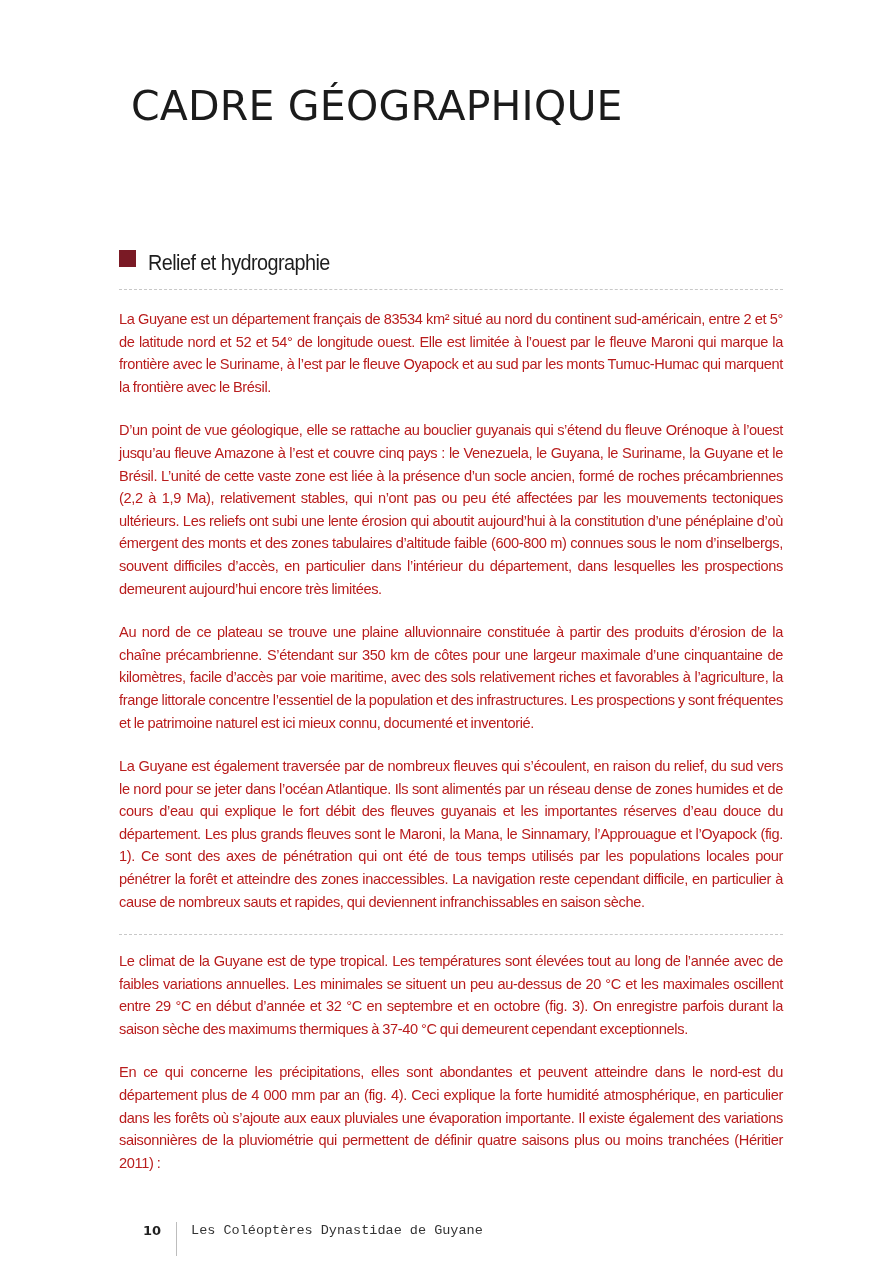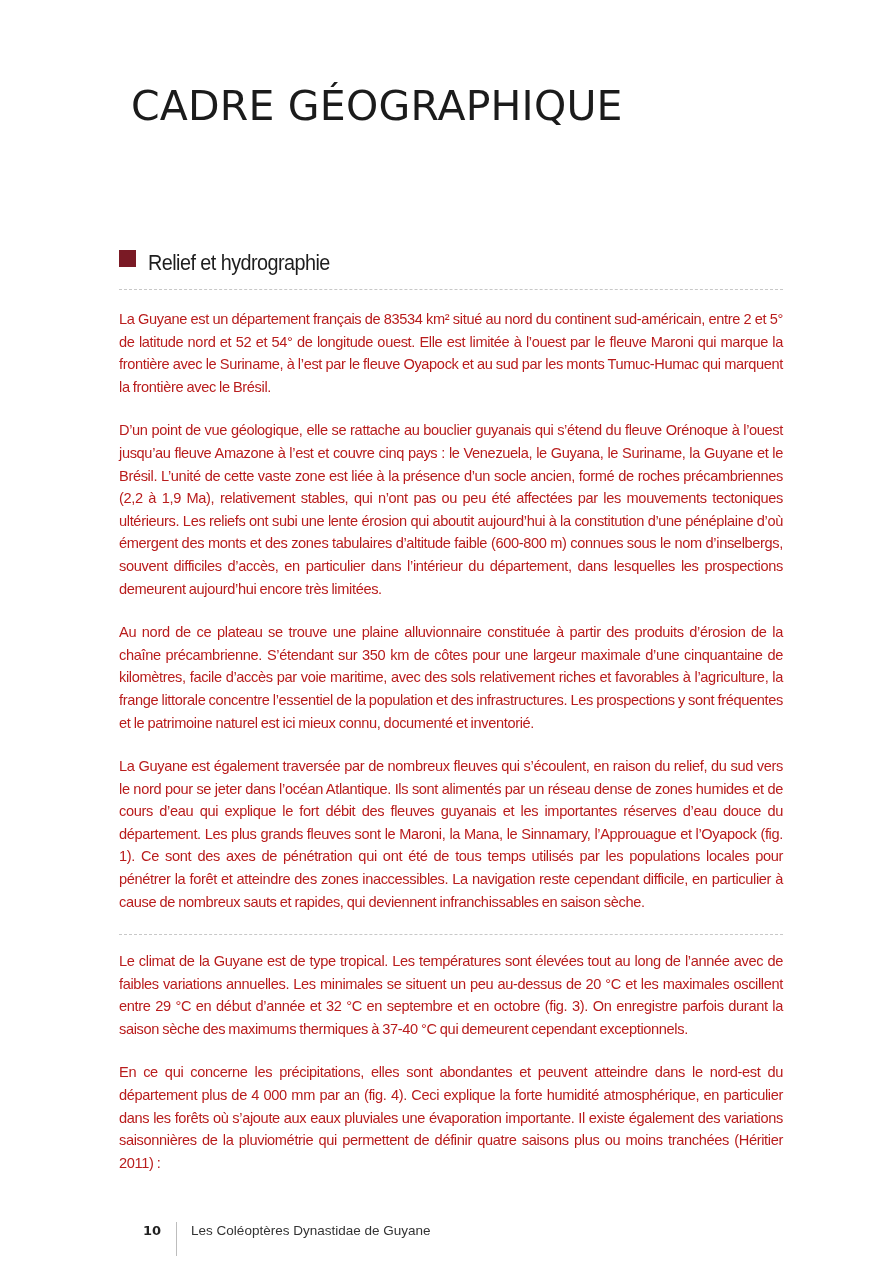--- a/index.html
+++ b/index.html
@@ -82,21 +82,21 @@
       color: #222;
       line-height: 18px;
     }
     .footer-divider {
       width: 1px;
       height: 34px;
       background: #bdbdbd;
       margin: 0 14px 0 15px;
     }
     .book-title {
-      font-family: Liberation Sans, sans-serif;
+      font-family: Liberation Mono, monospace;
       font-size: 13.5px;
       color: #333;
       line-height: 18px;
     }
   </style>
 </head>
 <body>
 
 <h1 class="page-title">CADRE GÉOGRAPHIQUE</h1>
 

